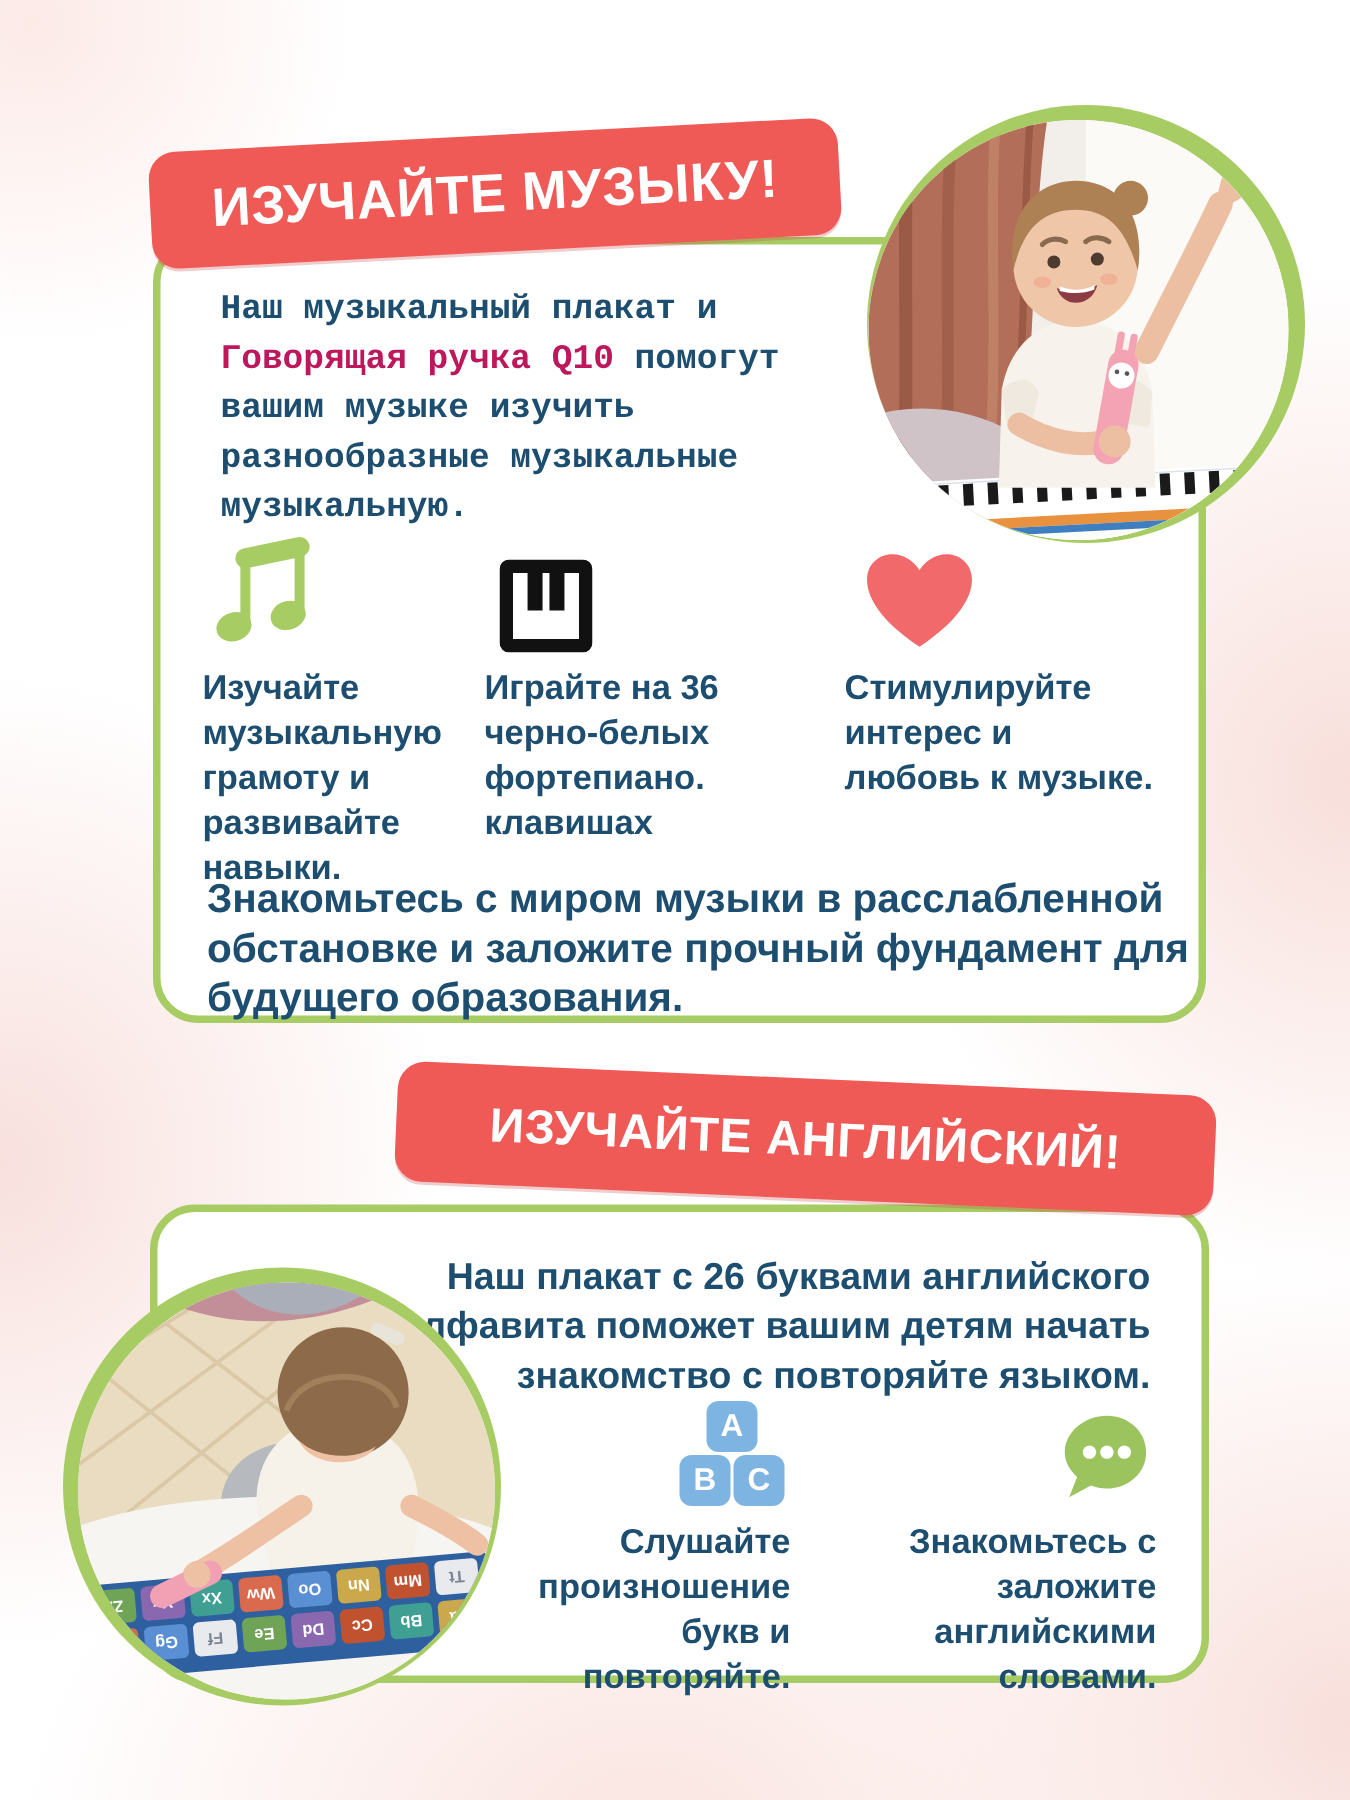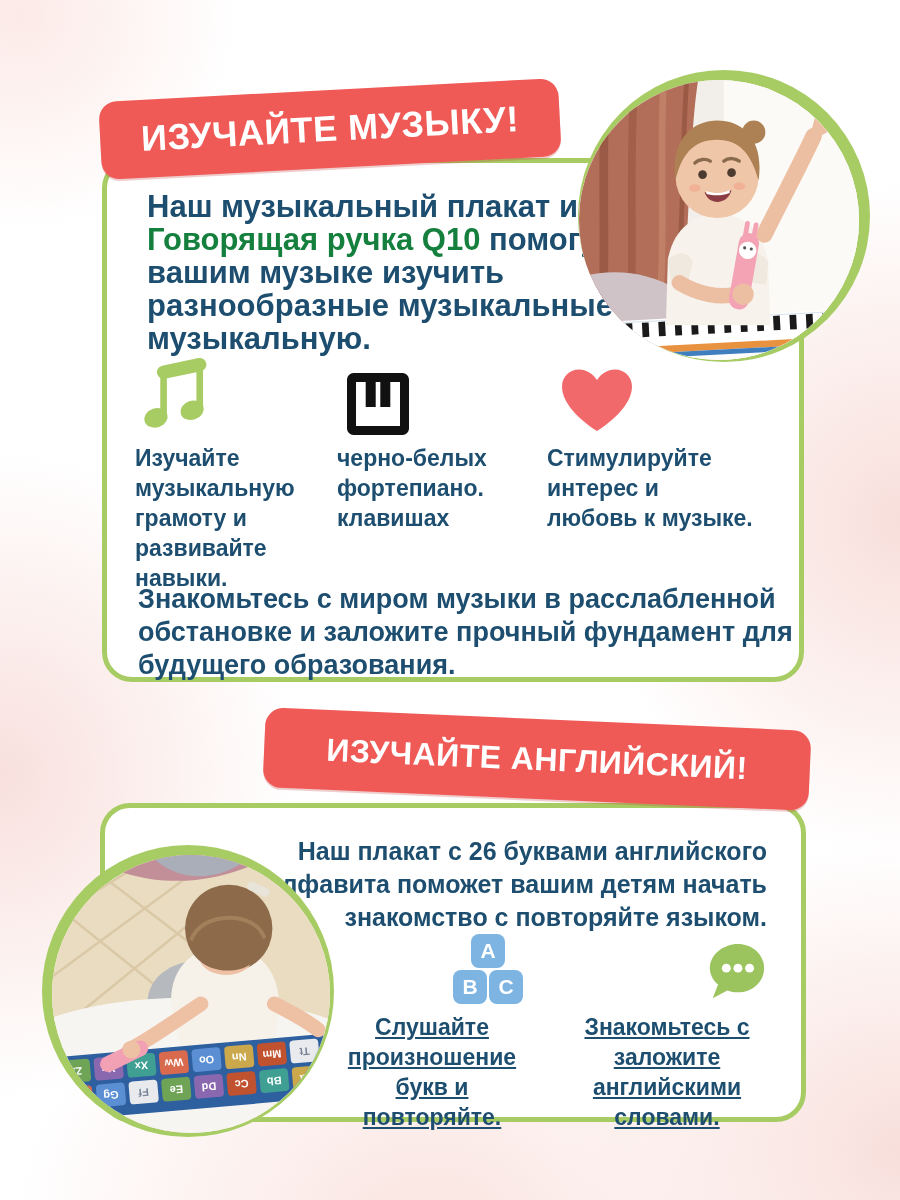--- a/index.html
+++ b/index.html
@@ -28,37 +28,37 @@
     position:absolute; background:#ef5956; border-radius:18px; z-index:3;
     display:flex; align-items:center; justify-content:center;
     color:#fff; font-weight:bold; letter-spacing:.5px;
     box-shadow:0 2px 0 rgba(190,55,55,.25);
   }
   #badge1 { left:100px; top:90px;  width:460px; height:78px; font-size:36px; transform:rotate(-3deg); }
   #badge2 { left:264px; top:719px; width:546px; height:80px; font-size:32px; transform:rotate(2.5deg); }
 
   .txt-blue { color:#1d4e6f; font-weight:bold; }
   .ln { white-space:nowrap; }
-  .hl { color:#15803d; }
-
-  .intro  { position:absolute; left:40px; top:27px;  font-size:31px; line-height:33px; }
+  .hl { color:#be185d; }
+
+  .intro  { position:absolute; left:40px; top:27px;  font-size:23px; line-height:33px;font-family:Liberation Mono, monospace; }
   .outro  { position:absolute; left:31px; top:420px; font-size:27px; line-height:33px; }
 
-  .feats  { position:absolute; left:28px; top:188px; display:flex; gap:14px; }
-  .f1 { width:188px; } .f2 { width:196px; } .f3 { width:226px; }
+  .feats  { position:absolute; left:28px; top:188px; display:flex; }
+  .f1 { width:188px; } .f2 { width:196px; } .f3 { width:226px;margin-left:44px; }
   .icon-box { height:84px; display:flex; align-items:flex-end; margin-bottom:8px; padding-left:2px; }
   .f2 .icon-box { padding-left:10px; }
   .f3 .icon-box { padding-left:12px; }
   .ftxt { font-size:23px; line-height:30px; }
 
   .intro2 { position:absolute; right:34px; top:27px; text-align:right; font-size:25px; line-height:33px; }
   .feats2 { position:absolute; right:30px; top:118px; display:flex; gap:36px; }
   .g1 { width:190px; } .g2 { width:208px; }
   .icon-box2 { height:78px; display:flex; align-items:flex-end; justify-content:flex-end; margin-bottom:8px; padding-right:4px; }
-  .feats2 .ftxt { text-align:center;text-decoration:underline; }
+  .feats2 .ftxt { text-align:right; }
 
   .abc { position:relative; width:70px; height:70px; display:block; }
   .blk {
     position:absolute; width:34px; height:34px; background:#7db4e2; border-radius:8px;
     display:flex; align-items:center; justify-content:center;
   }
   .blk i { font-style:normal; color:#fff; font-weight:bold; font-size:21px; }
   .blk-a { left:18px; top:0; } .blk-b { left:0; top:36px; } .blk-c { left:36px; top:36px; }
 
   .photo { position:absolute; border-radius:50%; background:#a8cc64; z-index:2; }
@@ -115,20 +115,21 @@
           <div class="icon-box">
             <span class="icon">
               <svg width="62" height="62" viewBox="0 0 62 62">
                 <rect x="4.5" y="4.5" width="53" height="53" rx="2" fill="#fff" stroke="#111" stroke-width="9"></rect>
                 <rect x="18.7" y="9" width="10" height="25" fill="#111"></rect>
                 <rect x="33.3" y="9" width="10" height="25" fill="#111"></rect>
               </svg>
             </span>
           </div>
           <div class="ftxt txt-blue">
+            <div class="ln">Играйте на 36</div>
             <div class="ln">черно-белых</div>
             <div class="ln">фортепиано.</div>
             <div class="ln">клавишах</div>
           </div>
         </div>
 
         <div class="f3">
           <div class="icon-box">
             <span class="icon">
               <svg width="76" height="68" viewBox="0 0 78 70">

